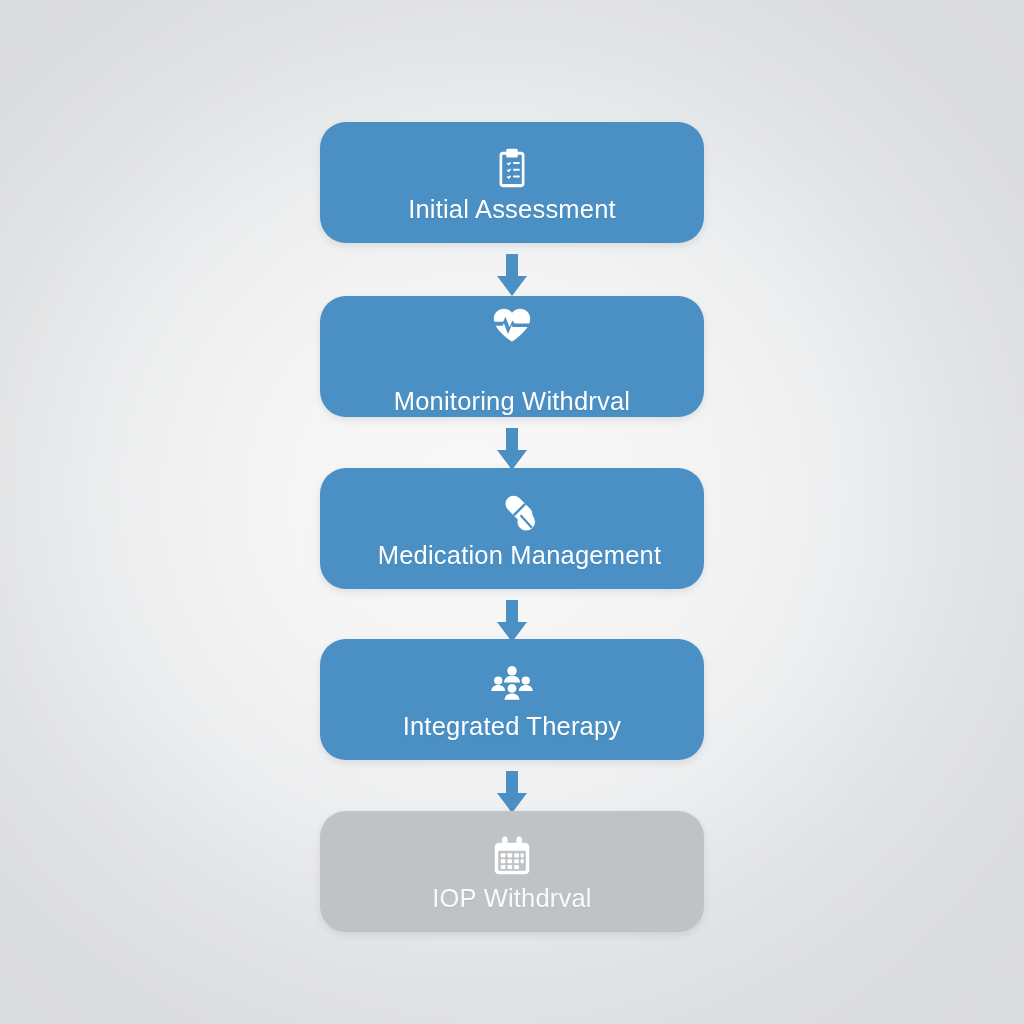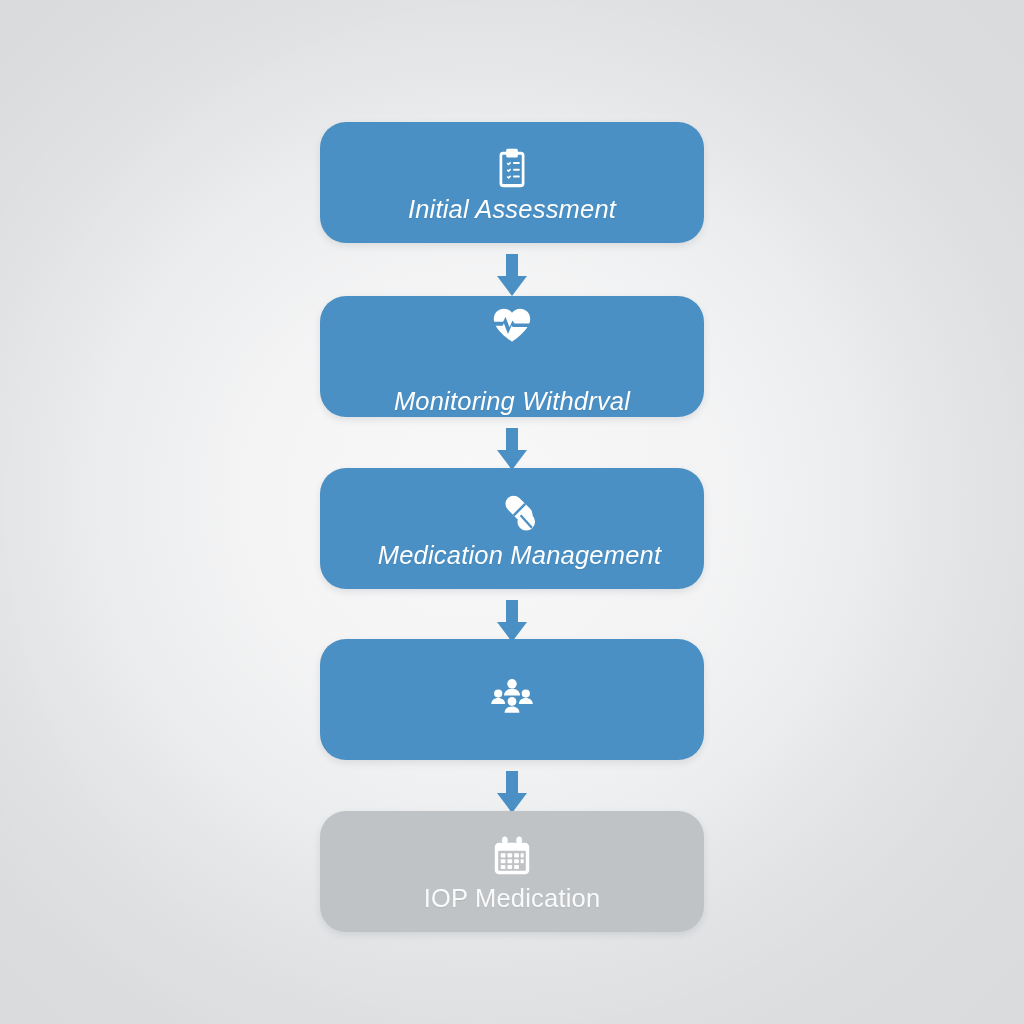--- a/index.html
+++ b/index.html
@@ -56,21 +56,21 @@
     width: 384px;
     height: 121px;
     border-radius: 26px;
     box-sizing: border-box;
     display: flex;
     flex-direction: column;
     align-items: center;
     justify-content: center;
     box-shadow: 0 3px 7px rgba(70,80,95,0.13);
   }
-  .node.blue   { background: #4a90c4; font-style: italic; }
+  .node.blue   { background: #4a90c4; }
   .node.grey   { background: #bfc3c6; }
 
   .node-icon {
     width: 46px;
     height: 46px;
     margin-top: 2px;
     margin-bottom: 6px;
     display: block;
   }
   .node-icon svg { display: block; width: 46px; height: 46px; }
@@ -180,20 +180,21 @@
             <path d="M15.6 21.5c0-4.5 3.8-7.2 8.4-7.2s8.4 2.7 8.4 7.2z"></path>
             <circle cx="9.6" cy="19.4" r="4.3"></circle>
             <path d="M2.4 30.2c0-3.9 3.2-6.2 7.2-6.2s7.2 2.3 7.2 6.2z"></path>
             <circle cx="38.4" cy="19.4" r="4.3"></circle>
             <path d="M31.2 30.2c0-3.9 3.2-6.2 7.2-6.2s7.2 2.3 7.2 6.2z"></path>
             <circle cx="24" cy="27.6" r="4.6"></circle>
             <path d="M16.2 39.4c0-4.1 3.4-6.6 7.8-6.6s7.8 2.5 7.8 6.6z"></path>
           </g>
         </svg>
       </span>
+      <span class="node-label">Integrated Therapy</span>
     </div>
 
     <div class="connector c3">
       <svg viewBox="0 0 44 48" xmlns="http://www.w3.org/2000/svg">
         <path fill="#4a90c4" d="M16 2h12v22h9L22 44 7 24h9z"></path>
       </svg>
     </div>
 
     <div class="node grey n4">
       <span class="node-icon">
@@ -210,17 +211,17 @@
             <rect x="12.2" y="26.3" width="5" height="4.2" rx="0.8"></rect>
             <rect x="19.2" y="26.3" width="5" height="4.2" rx="0.8"></rect>
             <rect x="26.2" y="26.3" width="5" height="4.2" rx="0.8"></rect>
             <rect x="33.0" y="26.3" width="3.2" height="4.2" rx="0.8"></rect>
             <rect x="12.2" y="32.4" width="5" height="4.2" rx="0.8"></rect>
             <rect x="19.2" y="32.4" width="5" height="4.2" rx="0.8"></rect>
             <rect x="26.2" y="32.4" width="5" height="4.2" rx="0.8"></rect>
           </g>
         </svg>
       </span>
-      <span class="node-label">IOP Medication</span>
+      <span class="node-label">IOP Withdrval</span>
     </div>
 
   </div>
 </div>
 
 </body></html>

